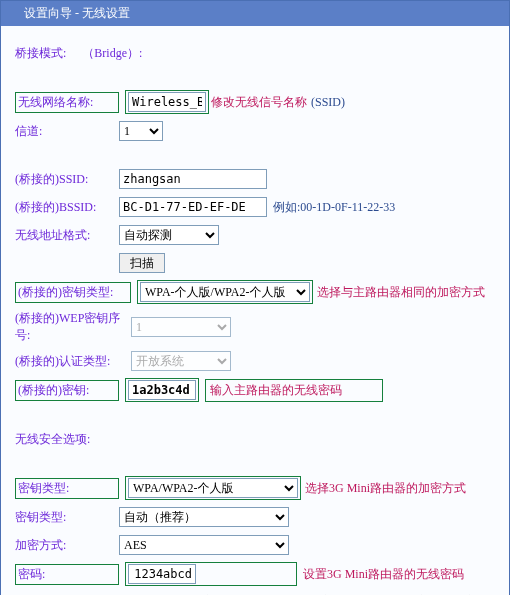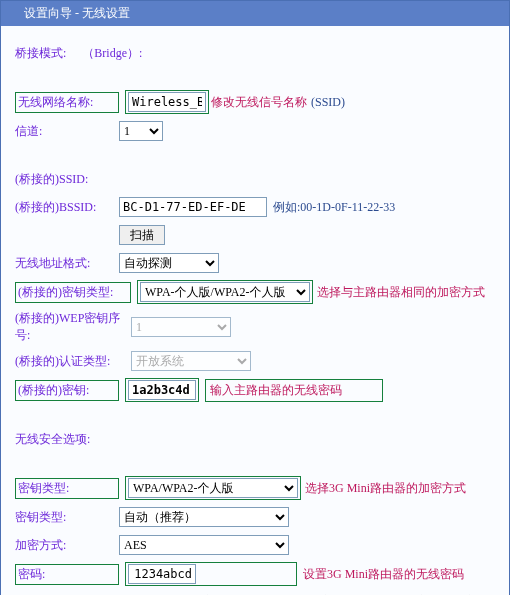--- a/index.html
+++ b/index.html
@@ -49,58 +49,59 @@
 <span class="col-l lbl">信道:</span>
 <span style="width:6px"></span>
 <select style="width:44px"><option>1</option></select>
 </div>
 
 <div class="spacer"></div>
 
 <div class="row">
 <span class="col-l lbl">(桥接的)SSID:</span>
 <span style="width:6px"></span>
+<input type="text" style="width: 140px;" value="zhangsan">
 </div>
 
 <div class="row">
 <span class="col-l lbl">(桥接的)BSSID:</span>
 <span style="width:6px"></span>
 <input type="text" style="width: 140px;" value="BC-D1-77-ED-EF-DE">
 <span class="note-blue" style="margin-left:6px">例如:00-1D-0F-11-22-33</span>
 </div>
 
 <div class="row">
+<span class="col-l lbl">无线地址格式:</span>
+<span style="width:6px"></span>
+<select style="width:100px"><option>自动探测</option></select>
+</div>
+
+<div class="row">
 <span class="col-l"></span>
 <span style="width:6px"></span>
 <button>扫描</button>
-</div>
-
-<div class="row">
-<span class="col-l lbl">无线地址格式:</span>
-<span style="width:6px"></span>
-<select style="width:100px"><option>自动探测</option></select>
 </div>
 
 <div class="row">
 <span class="col-l hl lbl" style="width:110px">(桥接的)密钥类型:</span>
 <span style="width:6px"></span>
 <span class="hl"><select style="width:170px"><option>WPA-个人版/WPA2-个人版</option></select></span>
 <span class="note-red" style="margin-left:4px">选择与主路由器相同的加密方式</span>
 </div>
 
 <div class="row">
 <span class="col-l lbl" style="width:110px">(桥接的)WEP密钥序号:</span>
 <span style="width:6px"></span>
 <select style="width:100px;color:#888" disabled=""><option>1</option></select>
 </div>
 
 <div class="row">
 <span class="col-l lbl" style="width:110px">(桥接的)认证类型:</span>
 <span style="width:6px"></span>
-<select style="width:120px;color:#888" disabled=""><option>开放系统</option></select>
+<select style="width:100px;color:#888" disabled=""><option>开放系统</option></select>
 </div>
 
 <div class="row">
 <span class="col-l hl lbl">(桥接的)密钥:</span>
 <span style="width:6px"></span>
 <span class="hl"><input type="text" style="width: 60px; font-weight: bold;" value="1a2b3c4d"></span>
 <span class="hl note-red" style="margin-left:6px;padding:2px 40px 2px 4px">输入主路由器的无线密码</span>
 </div>
 
 <div class="spacer"></div>

